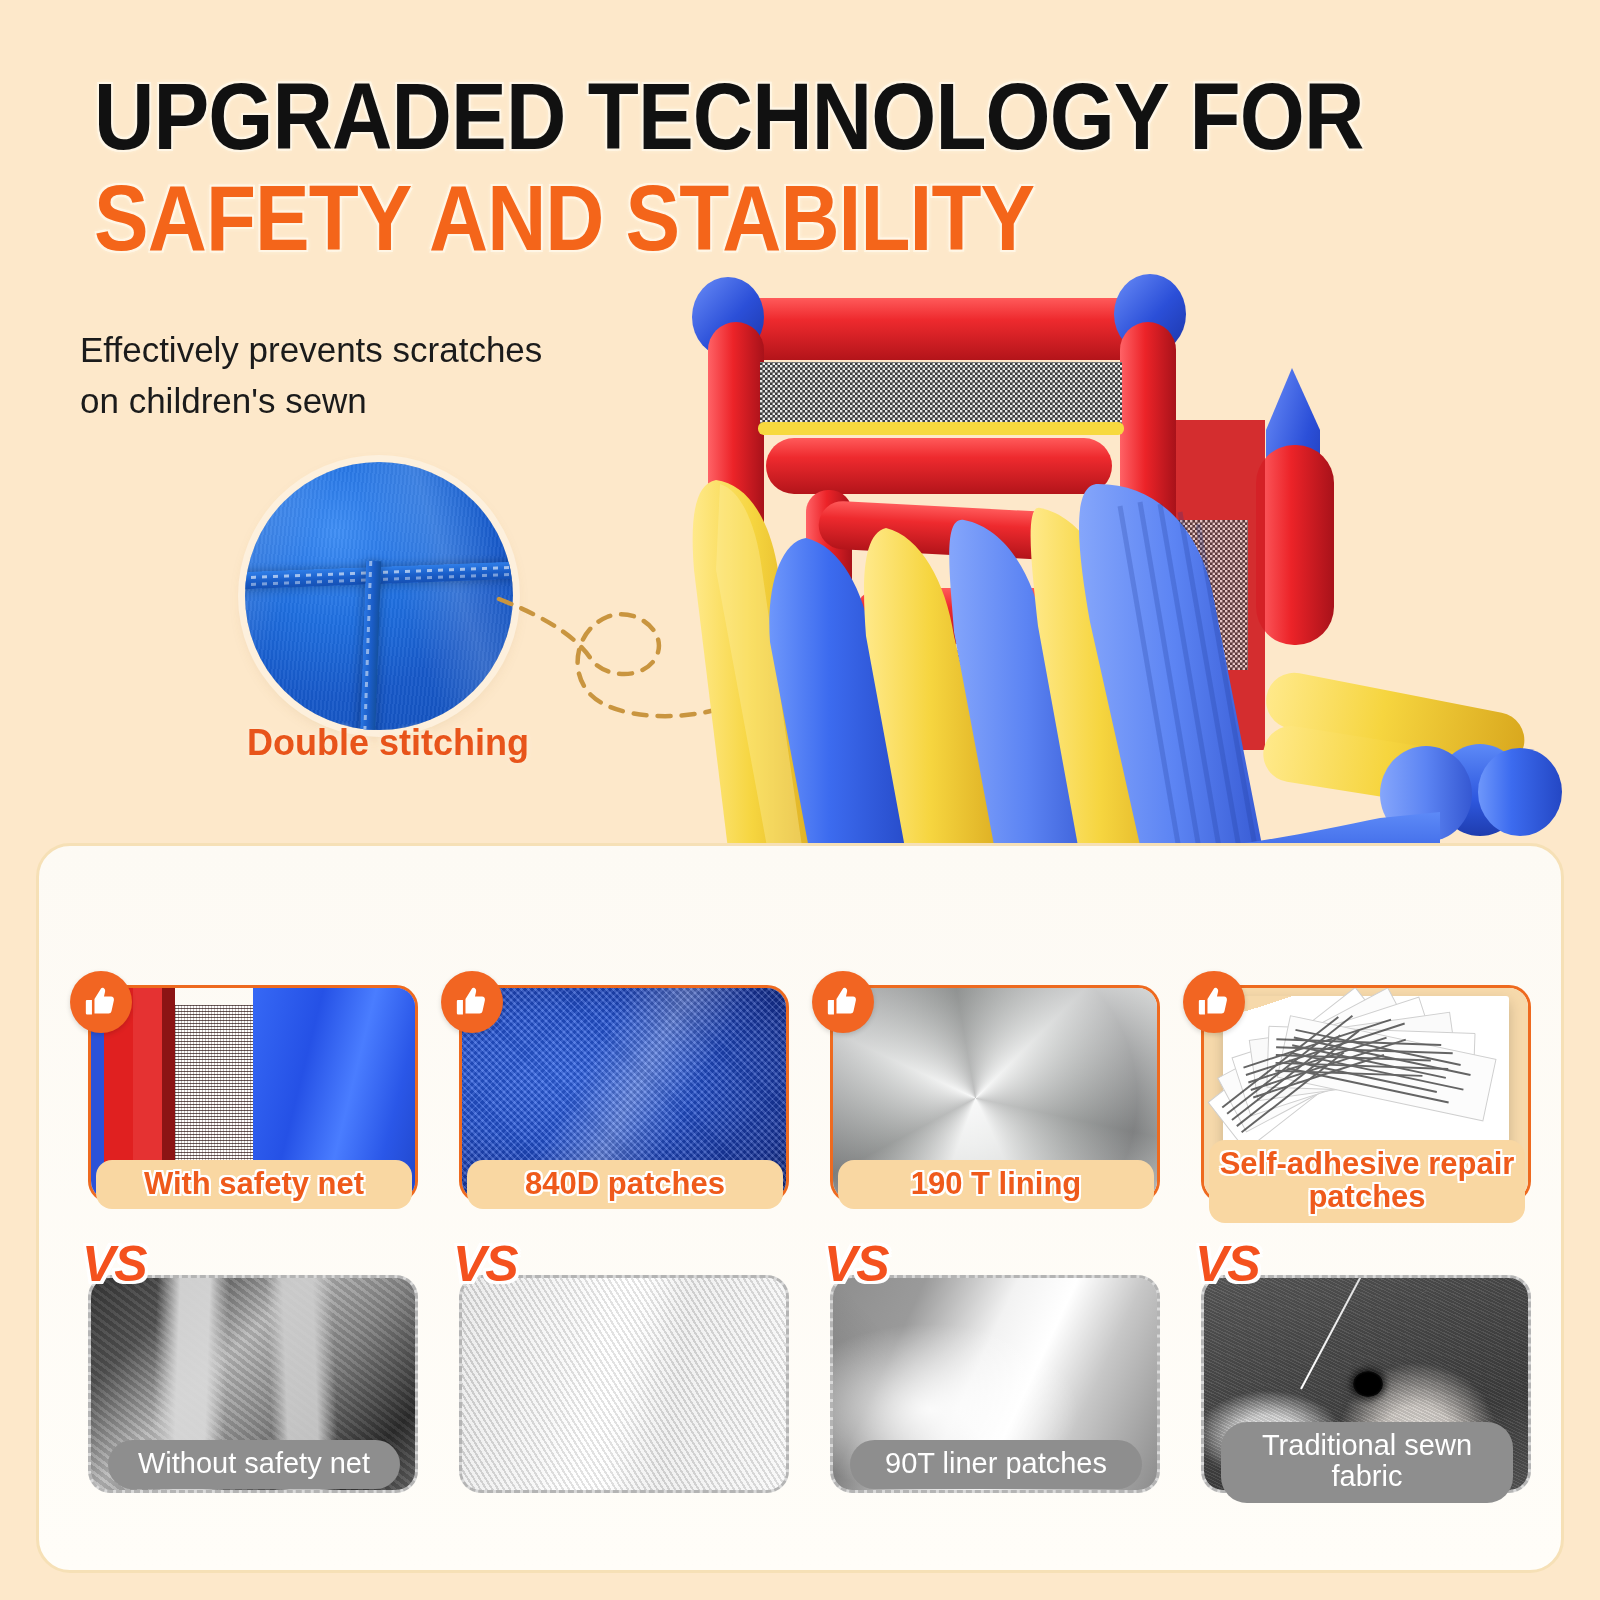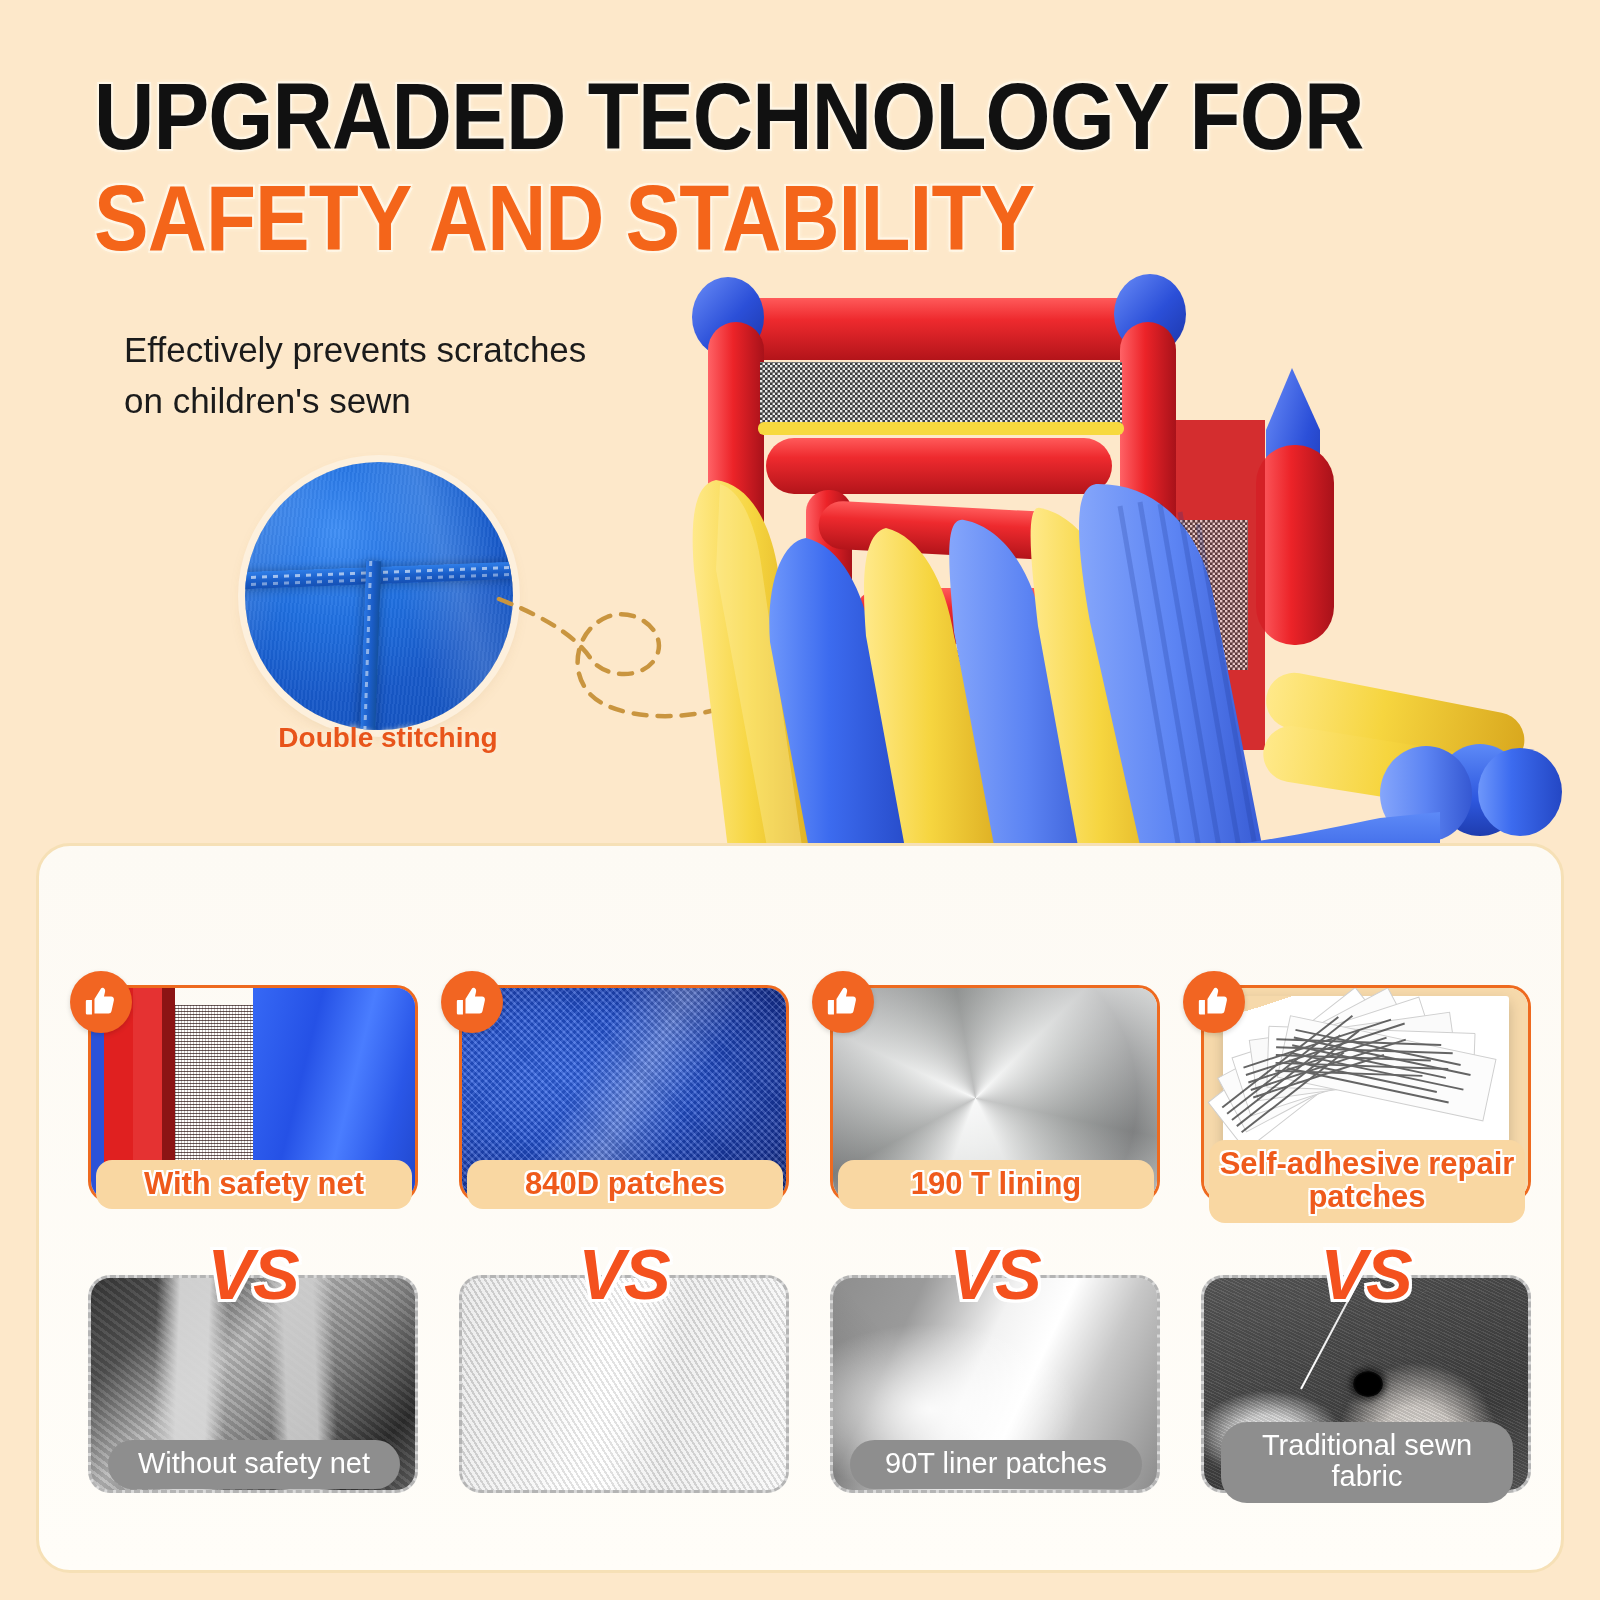--- a/index.html
+++ b/index.html
@@ -29,21 +29,21 @@
       -2px 2px 0 #fff6e6, 2px -2px 0 #fff6e6, -2px -2px 0 #fff6e6;
   }
   #title-line-1 { color:#111111; }
   #title-line-2 { color:#f4651a; margin-top:10px; font-size:93px; }
 
   #hero-sub {
     position:absolute; left:80px; top:325px; width:620px;
     font-size:35px; line-height:1.45; color:#1b1b1b;
     text-shadow:0 0 5px #fdeacd,0 0 5px #fdeacd;
   }
-  #hero-sub div { white-space:nowrap;margin-left:44px; }
+  #hero-sub div { white-space:nowrap; }
 
   
   #stitch-circle {
     position:absolute; left:245px; top:462px;
     width:268px; height:268px; border-radius:50%;
     overflow:hidden;
     background:
       radial-gradient(circle at 34% 26%, #3f8ef5 0%, #1f6fe0 34%, #1759c9 62%, #1350bb 100%);
     box-shadow:0 0 0 7px #fdf0dd, 0 5px 16px rgba(150,110,50,.18);
   }
@@ -76,21 +76,21 @@
     background:linear-gradient(90deg,#2a76e2,#1a5cc6 55%,#14509f);
     box-shadow:-4px 0 9px rgba(0,0,0,.16), 4px 0 9px rgba(0,0,0,.12);
     transform:rotate(2deg);
   }
   #stitch-circle .seam-v::after {
     content:""; position:absolute; top:0; bottom:0; left:3px; width:3px;
     background:repeating-linear-gradient(180deg,rgba(255,255,255,.5) 0 5px, rgba(255,255,255,0) 5px 11px);
   }
   #stitch-label {
     position:absolute; left:228px; top:722px; width:320px;
-    text-align:center; font-size:28px; font-weight:bold; color:#e8541a;
+    text-align:center; font-size:36px; font-weight:bold; color:#e8541a;
     text-shadow:0 0 6px #fdecd4,0 0 6px #fdecd4;
   }
 
   
   #stitch-pointer { position:absolute; left:495px; top:555px; }
 
   
   #product { position:absolute; left:620px; top:270px; width:960px; height:690px; }
   #product svg { display:block; }
 
@@ -132,22 +132,22 @@
     padding:7px 6px 9px; text-align:center; z-index:7;
     color:#ef5a1b; font-weight:bold; font-size:31px; line-height:1.08;
     text-shadow:
       2px 0 0 #fff,-2px 0 0 #fff,0 2px 0 #fff,0 -2px 0 #fff,
       2px 2px 0 #fff,-2px 2px 0 #fff,2px -2px 0 #fff,-2px -2px 0 #fff;
   }
   .good-label.two-line { top:155px; }
 
   
   .vs {
-    position:absolute; left:0; width:342px; top:250px; text-align:center;
-    font-size:70px; font-weight:bold; font-style:italic; color:#f4511e;
+    position:absolute; left:0; width:342px; top:250px; 
+    font-size:50px; font-weight:bold; font-style:italic; color:#f4511e;
     z-index:9; letter-spacing:-1px;
     text-shadow:
       3px 0 0 #fff,-3px 0 0 #fff,0 3px 0 #fff,0 -3px 0 #fff,
       3px 3px 0 #fff,-3px 3px 0 #fff,3px -3px 0 #fff,-3px -3px 0 #fff;
   }
 
   
   .bad-card {
     position:absolute; left:6px; top:290px; width:330px; height:218px;
     border:3px dashed #b4b4b4; border-radius:22px; overflow:hidden;

